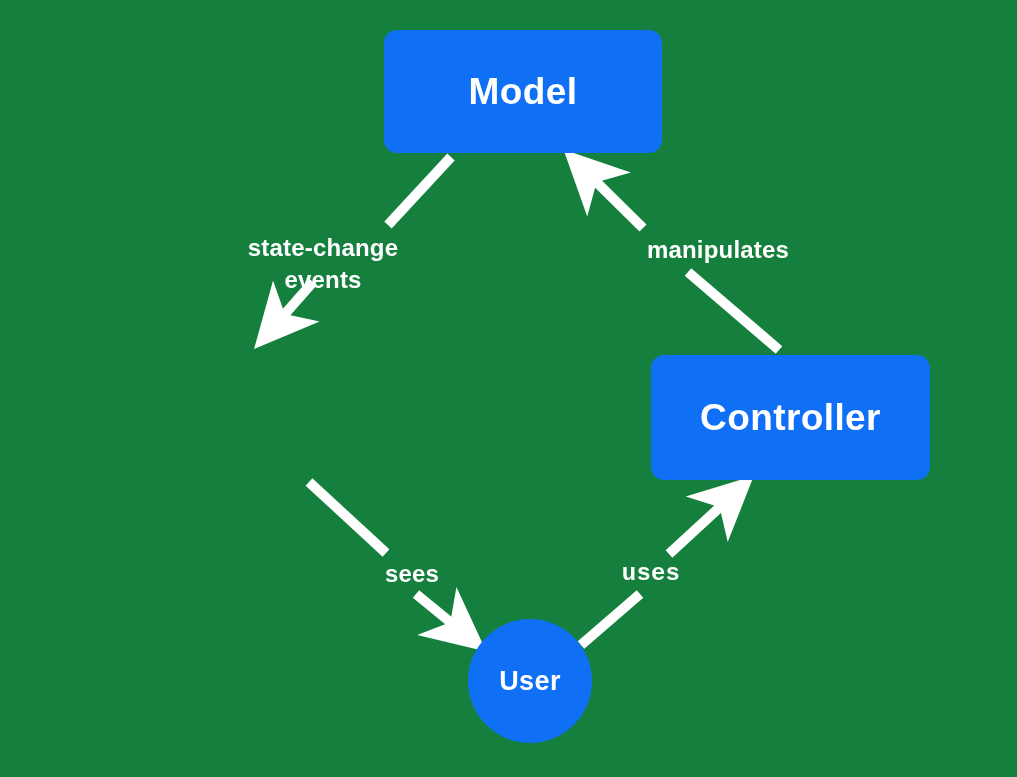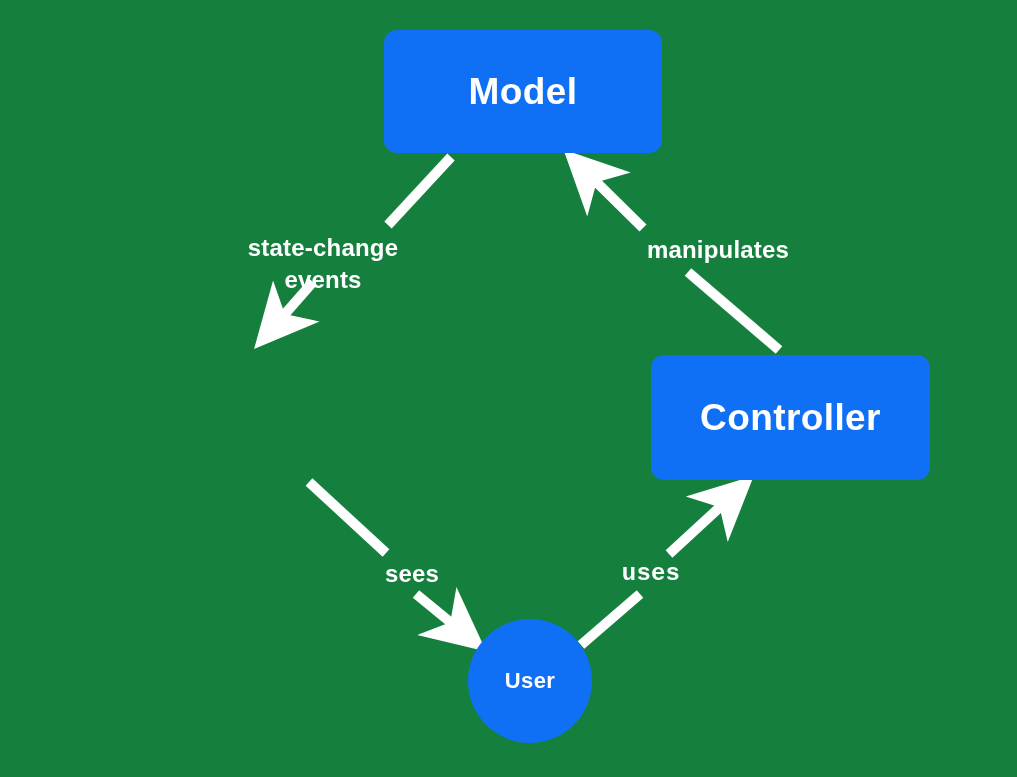--- a/index.html
+++ b/index.html
@@ -65,21 +65,21 @@
     width: 279px;
     height: 125px;
     font-size: 37px;
     margin-left: 35px;
   }
   #node-user {
     left: 468px;
     top: 619px;
     width: 124px;
     height: 124px;
-    font-size: 22px;
+    font-size: 27px;
   }
   .edge-label {
     position: absolute;
     color: #ffffff;
     font-family: "Liberation Sans", sans-serif;
     font-weight: bold;
     font-size: 24px;
     line-height: 32px;
     letter-spacing: 0.2px;
     text-align: center;

